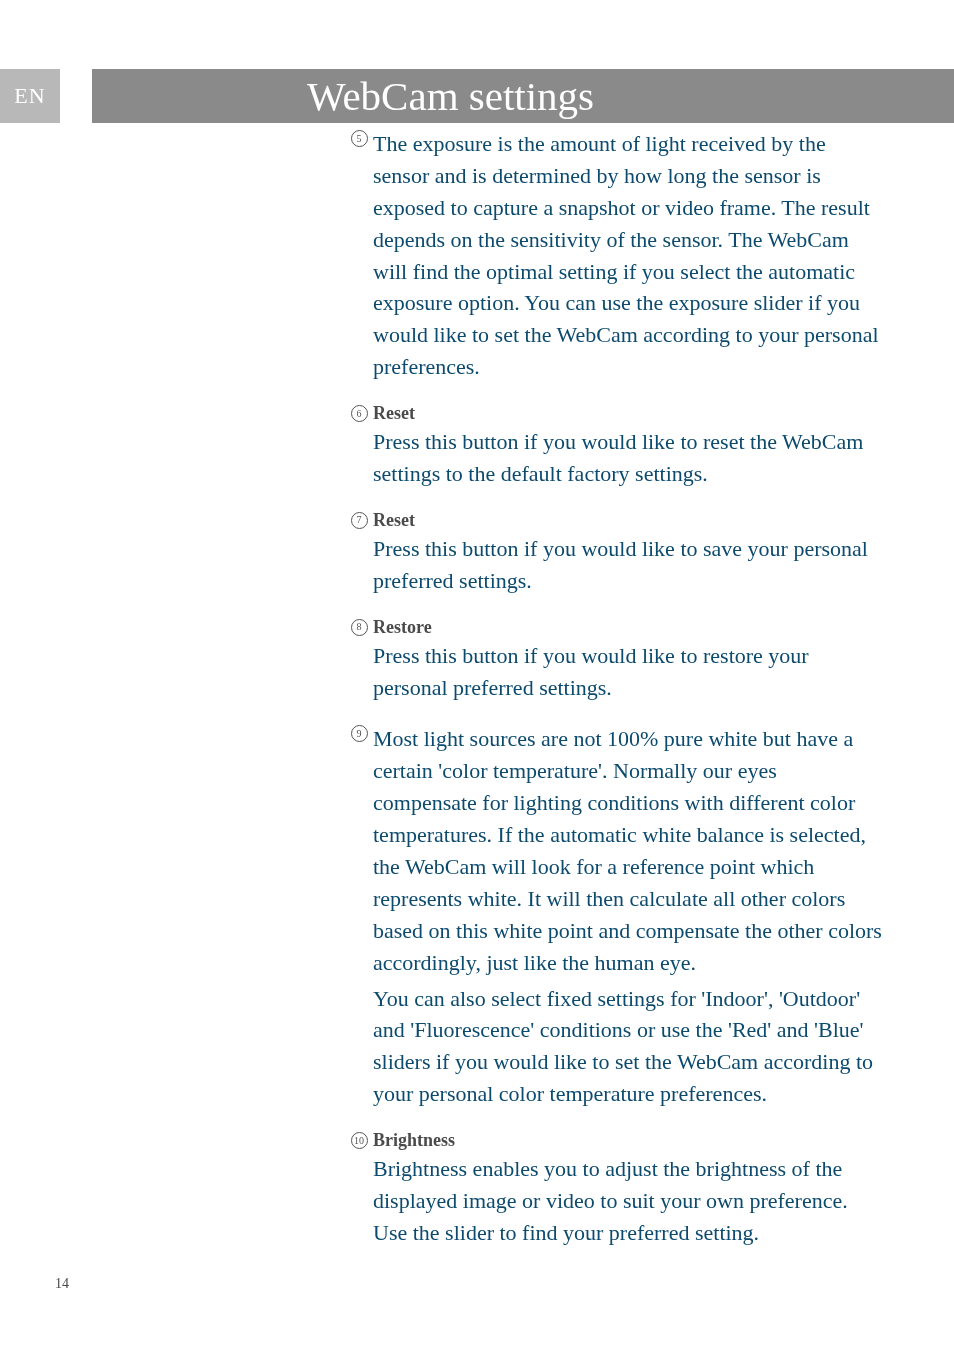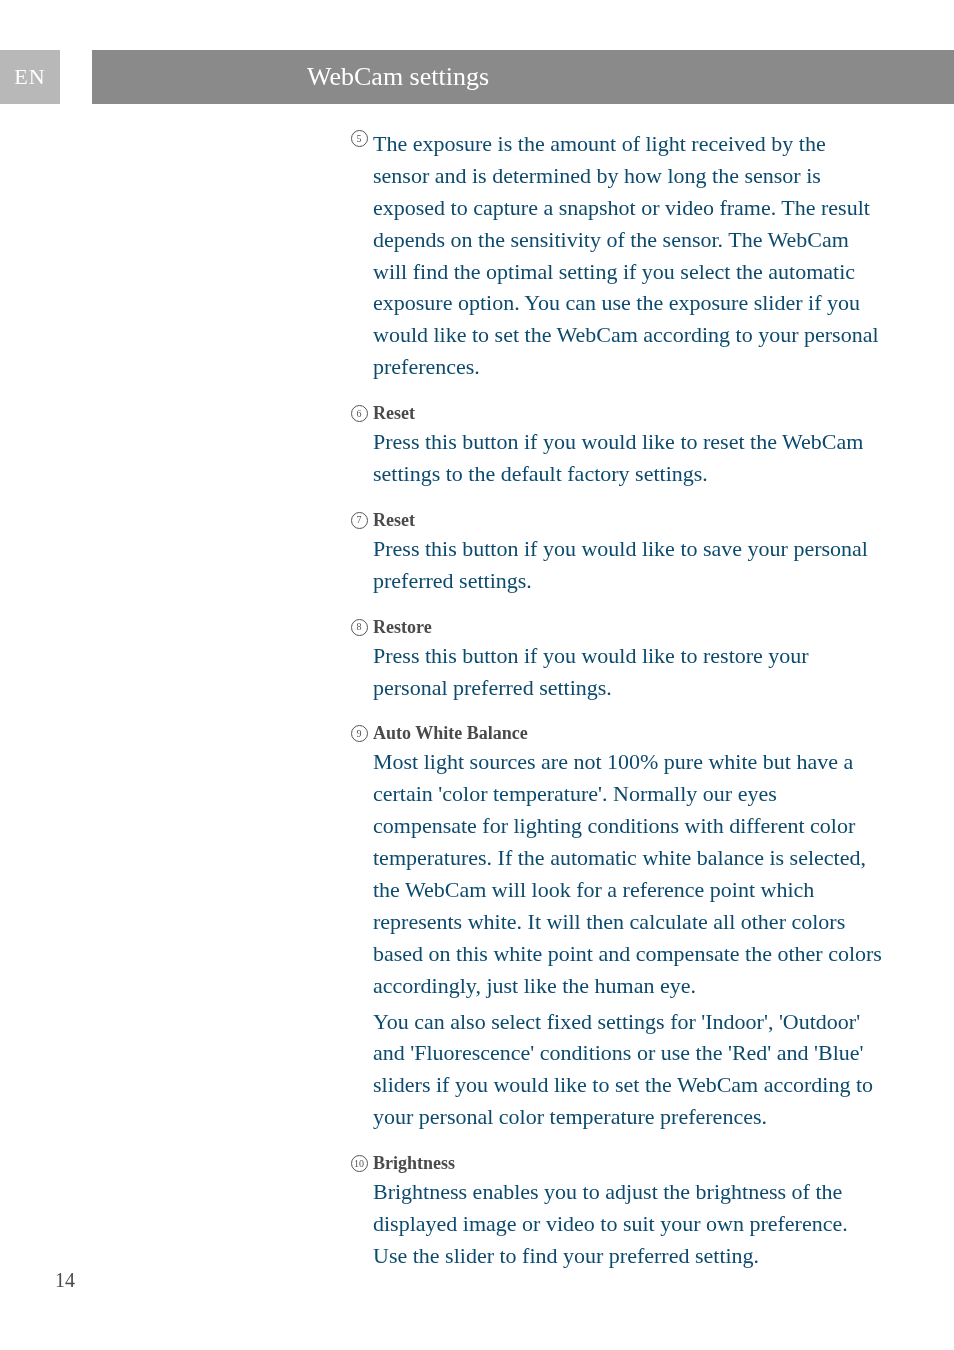--- a/index.html
+++ b/index.html
@@ -10,21 +10,21 @@
     body {
       width: 954px;
       height: 1350px;
       background: #ffffff;
       font-family: Georgia, 'Times New Roman', serif;
       color: #555;
       position: relative;
     }
     .header-bar {
       position: absolute;
-      top: 50px;
+      top: 69px;
       left: 0;
       right: 0;
       height: 54px;
       display: flex;
     }
     .lang-tab {
       width: 60px;
       background: #b8b8b8;
       color: #fff;
       font-size: 22px;
@@ -34,21 +34,21 @@
       letter-spacing: 1px;
     }
     .gap {
       width: 32px;
       background: #fff;
     }
     .title-bar {
       flex: 1;
       background: #8a8a8a;
       color: #fff;
-      font-size: 26px;
+      font-size: 41px;
       display: flex;
       align-items: center;
       padding-left: 215px;
       font-weight: 400;
       text-align: right;
     }
     .content {
       position: absolute;
       top: 128px;
       left: 345px;
@@ -94,21 +94,21 @@
     .item-text p {
       margin-bottom: 4px;
     }
     .item-text p:last-child {
       margin-bottom: 0;
     }
     .page-number {
       position: absolute;
       bottom: 58px;
       left: 55px;
-      font-size: 20px;
+      font-size: 14px;
       color: #4a4a4a;
     }
   </style>
 </head>
 <body>
 
 <div class="header-bar">
   <div class="lang-tab">EN</div>
   <div class="gap"></div>
   <div class="title-bar">WebCam settings</div>
@@ -161,21 +161,20 @@
         <p>Press this button if you would like to restore your personal preferred settings.</p>
       </div>
     </div>
   </div>
 
   <div class="item">
     <div class="bullet">
         <div class="bullet-circle">9</div>
       </div>
     <div class="item-body">
-      <div class="item-title">Auto White Balance</div>
       <div class="item-text">
         <p>Most light sources are not 100% pure white but have a certain 'color temperature'. Normally our eyes compensate for lighting conditions with different color temperatures. If the automatic white balance is selected, the WebCam will look for a reference point which represents white. It will then calculate all other colors based on this white point and compensate the other colors accordingly, just like the human eye.</p>
         <p>You can also select fixed settings for 'Indoor', 'Outdoor' and 'Fluorescence' conditions or use the 'Red' and 'Blue' sliders if you would like to set the WebCam according to your personal color temperature preferences.</p>
       </div>
     </div>
   </div>
 
   <div class="item">
     <div class="bullet">
         <div class="bullet-circle">10</div>

